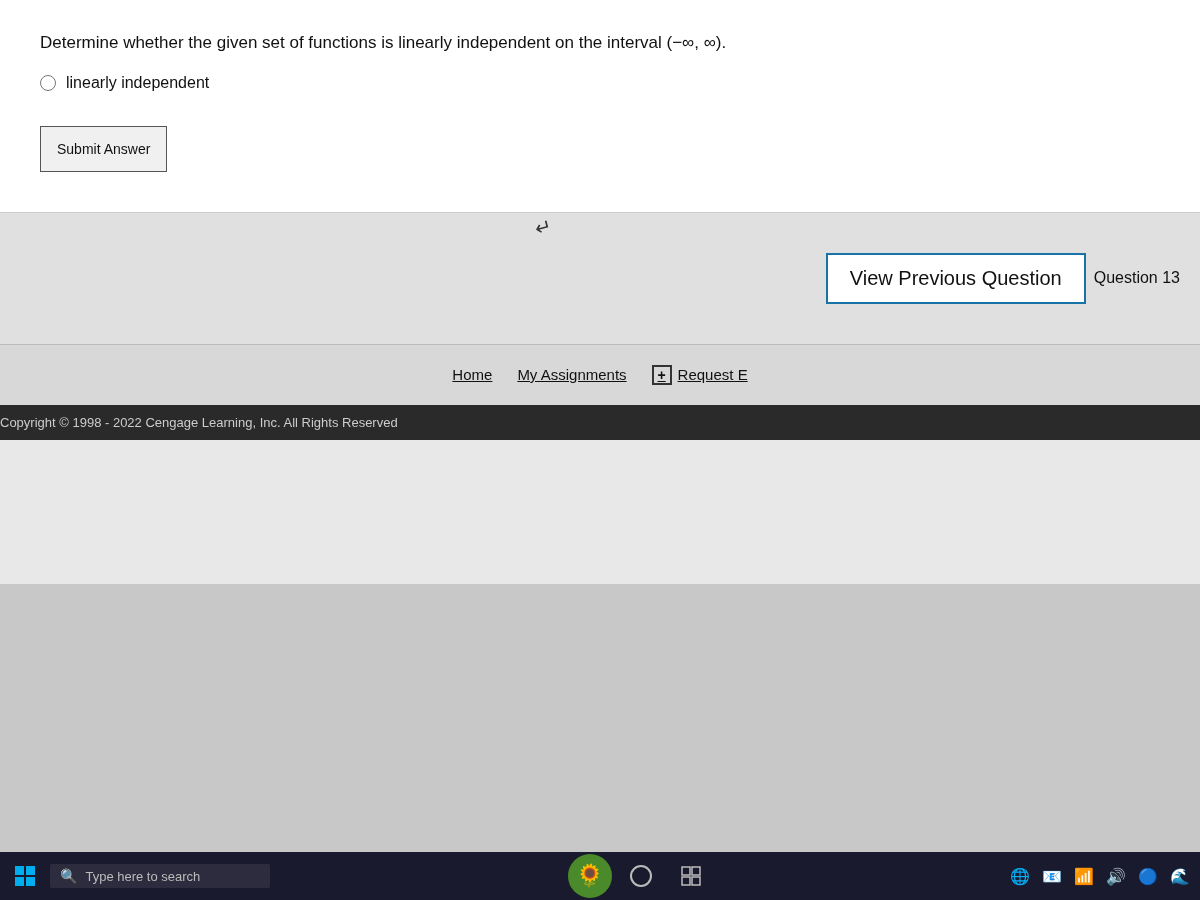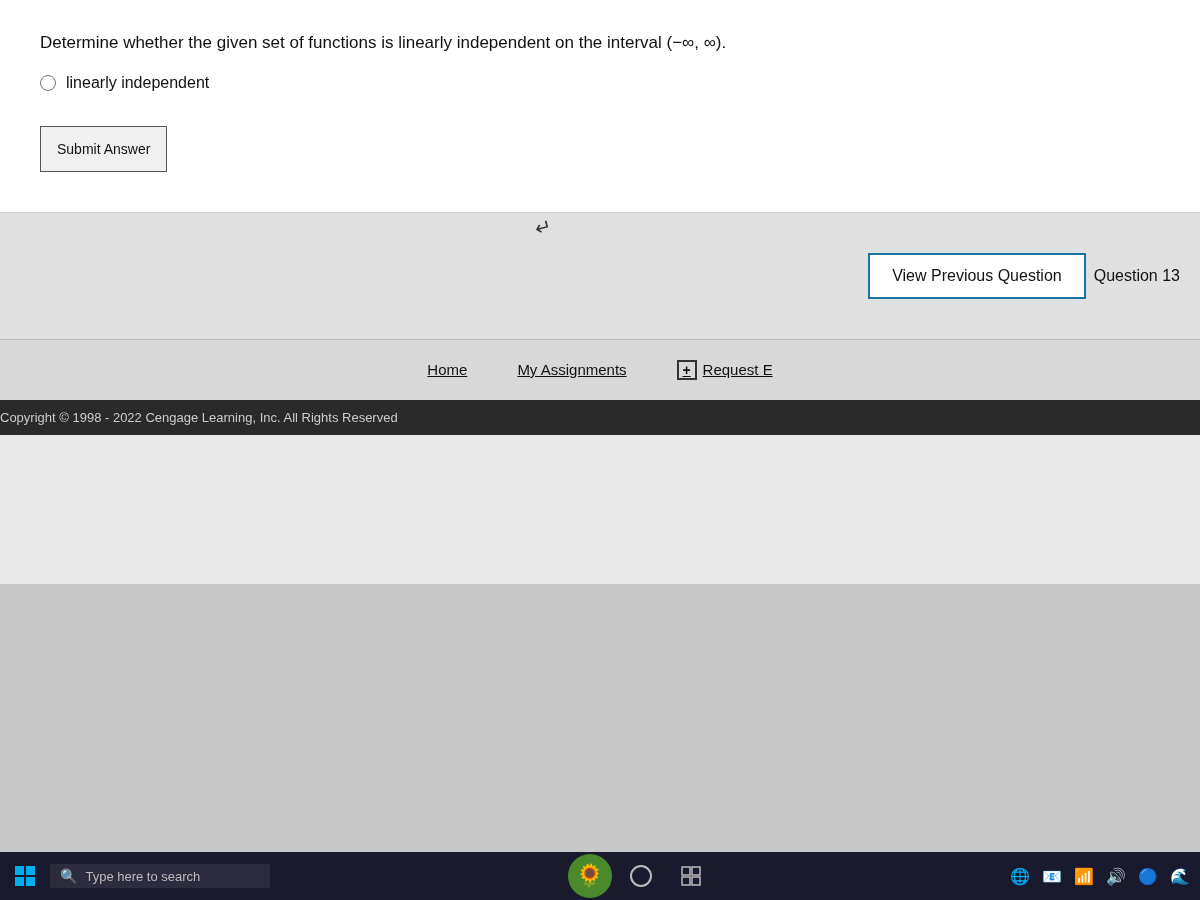--- a/index.html
+++ b/index.html
@@ -73,42 +73,42 @@
       background: #e0e0e0;
       padding: 40px 0;
       display: flex;
       justify-content: flex-end;
       align-items: center;
       padding-right: 20px;
     }
 
     .view-previous-btn {
       padding: 12px 22px;
-      font-size: 16px;
+      font-size: 20px;
       background: #ffffff;
       border: 2px solid #1a73a7;
       color: #111;
       cursor: pointer;
       white-space: nowrap;
     }
 
     .question-number {
       font-size: 16px;
       color: #111;
       margin-left: 8px;
     }
 
     
     .footer-nav {
       background: #d8d8d8;
       padding: 20px 0;
       display: flex;
       justify-content: center;
       align-items: center;
-      gap: 50px;
+      gap: 25px;
       border-top: 1px solid #bbb;
     }
 
     .footer-link {
       font-size: 15px;
       color: #111;
       text-decoration: underline;
       cursor: pointer;
     }
 

